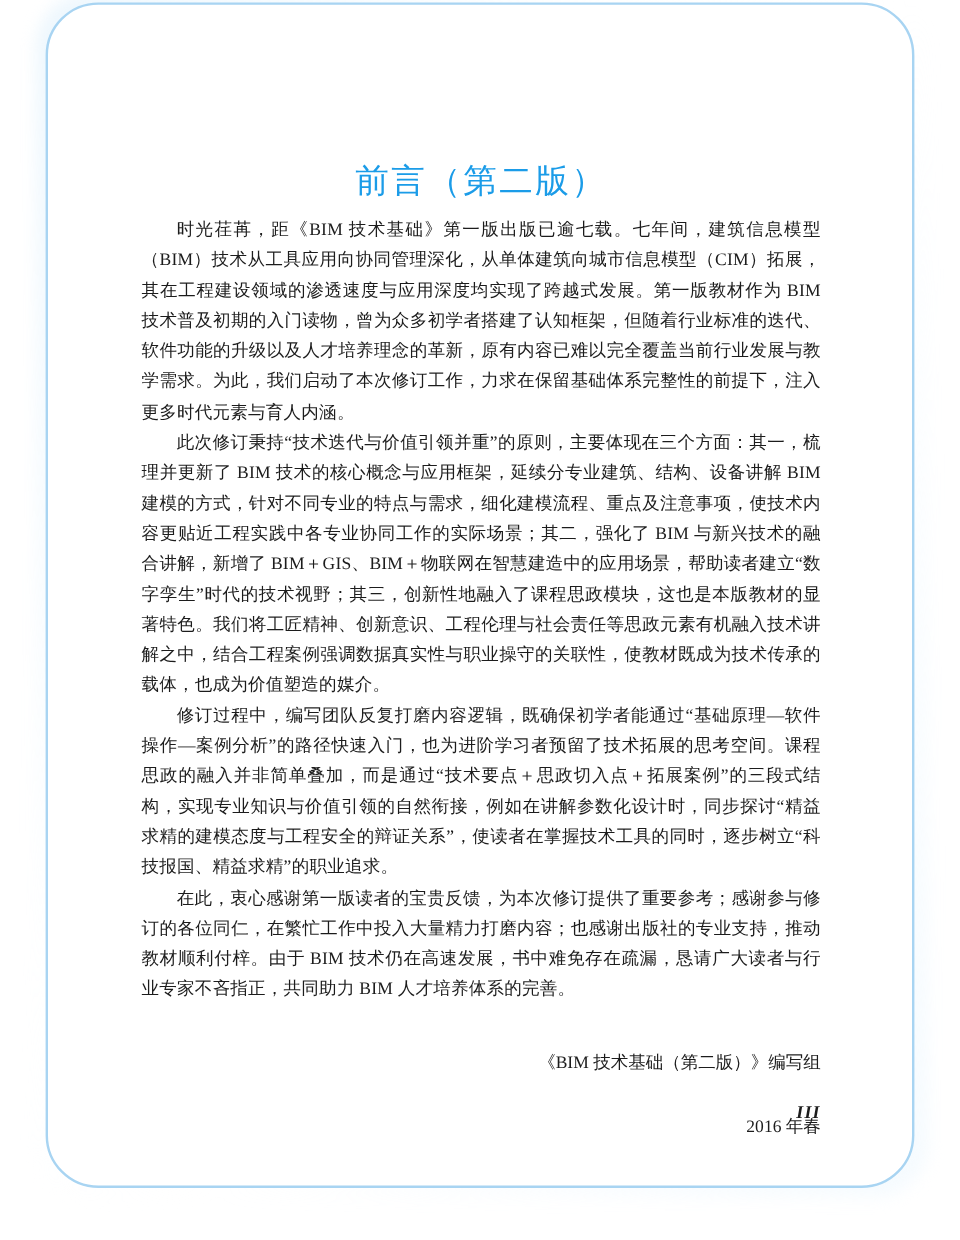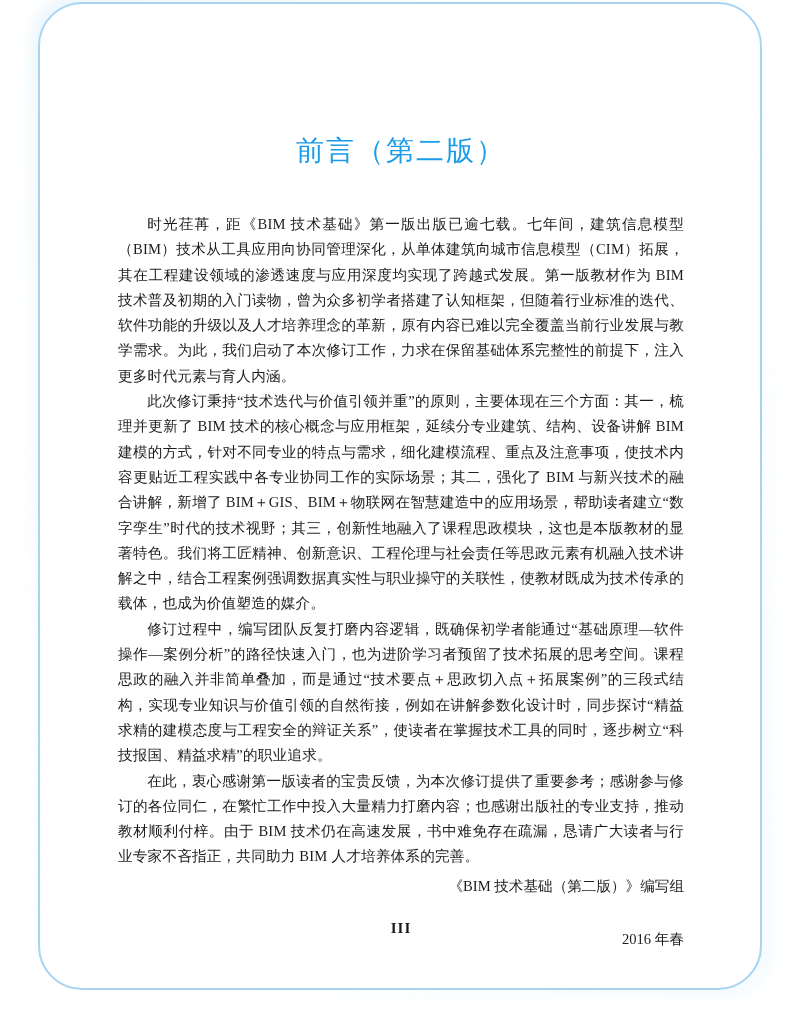--- a/index.html
+++ b/index.html
@@ -67,21 +67,21 @@
     margin: 0;
     position: absolute;
     top: 132px;
     left: 0;
     width: 566px;
     white-space: nowrap;
   }
 
   .body-text {
     position: absolute;
-    top: 212px;
+    top: 180px;
     left: 0;
     width: 566px;
   }
 
   .para {
     margin: 0 0 0 0;
     font-size: 14.6px;
     line-height: 25.3px;
     color: #1c1c1c;
     text-indent: 2em;
@@ -100,22 +100,23 @@
     line-height: 25.3px;
     color: #1c1c1c;
   }
   .signature .line { display: block; margin-top: 28px; }
 
   .folio {
     position: absolute;
     top: 920px;
     left: 0;
     width: 566px;
-    text-align: center;
+    text-align: right;
     font-size: 15px;
+    font-style: italic;
     font-weight: bold;
     letter-spacing: 1px;
     color: #1c1c1c;
   }
 </style>
 </head>
 <body>
 
 <div class="page">
 

